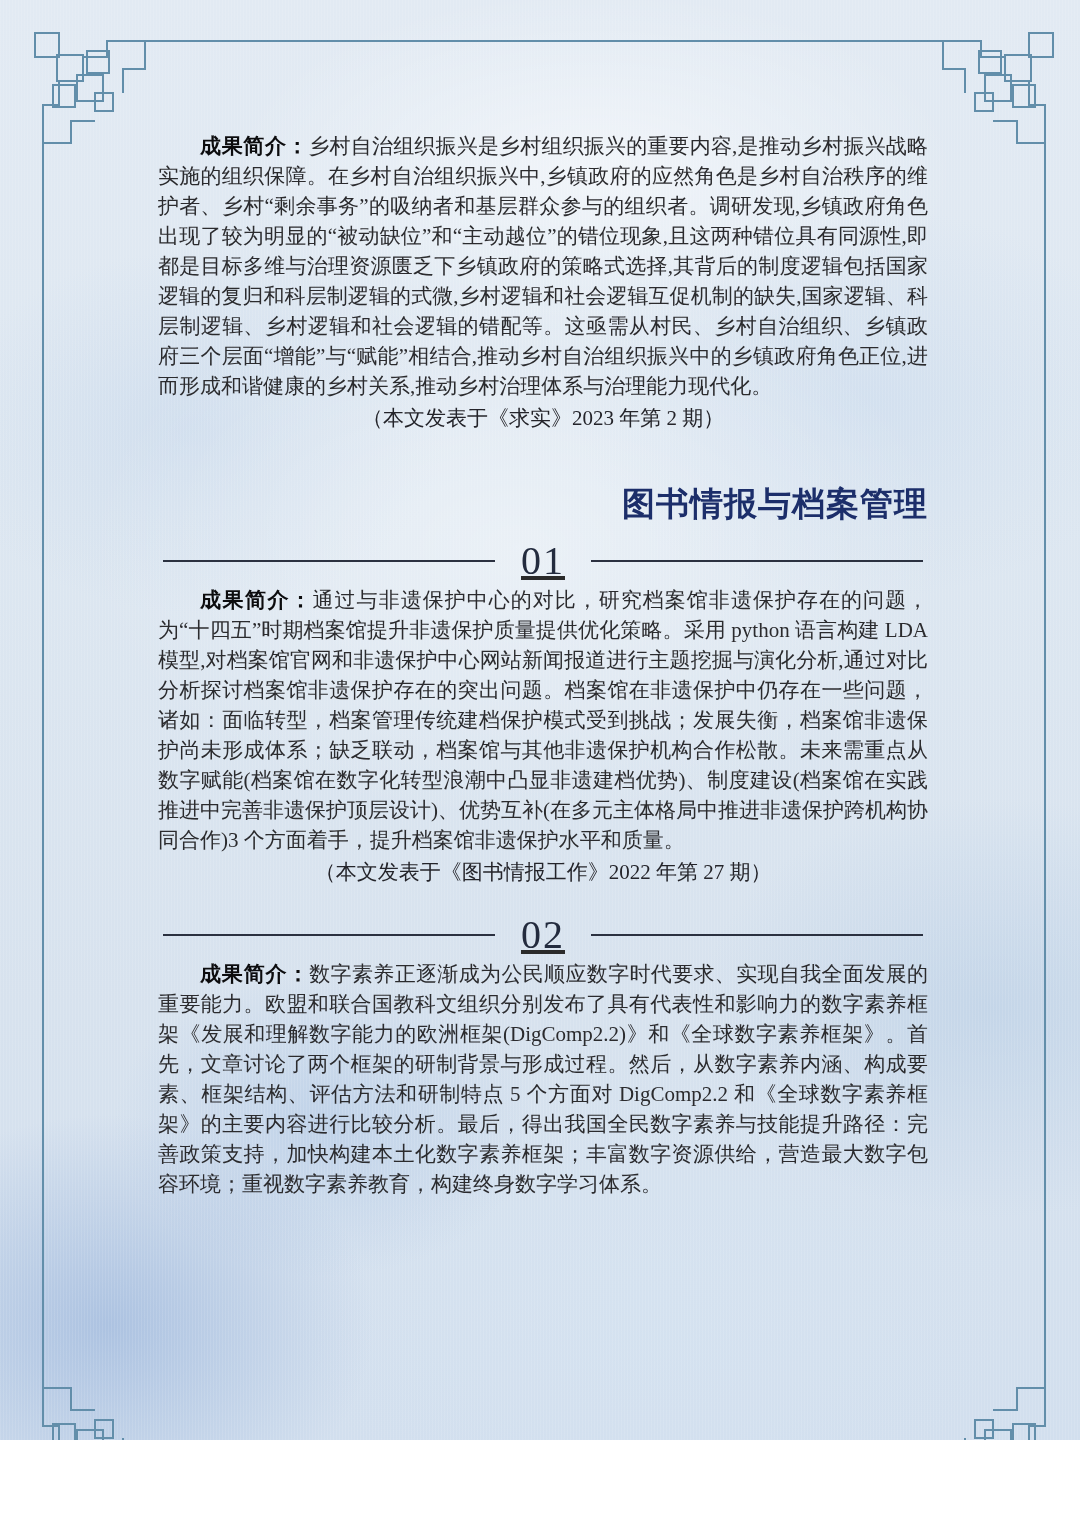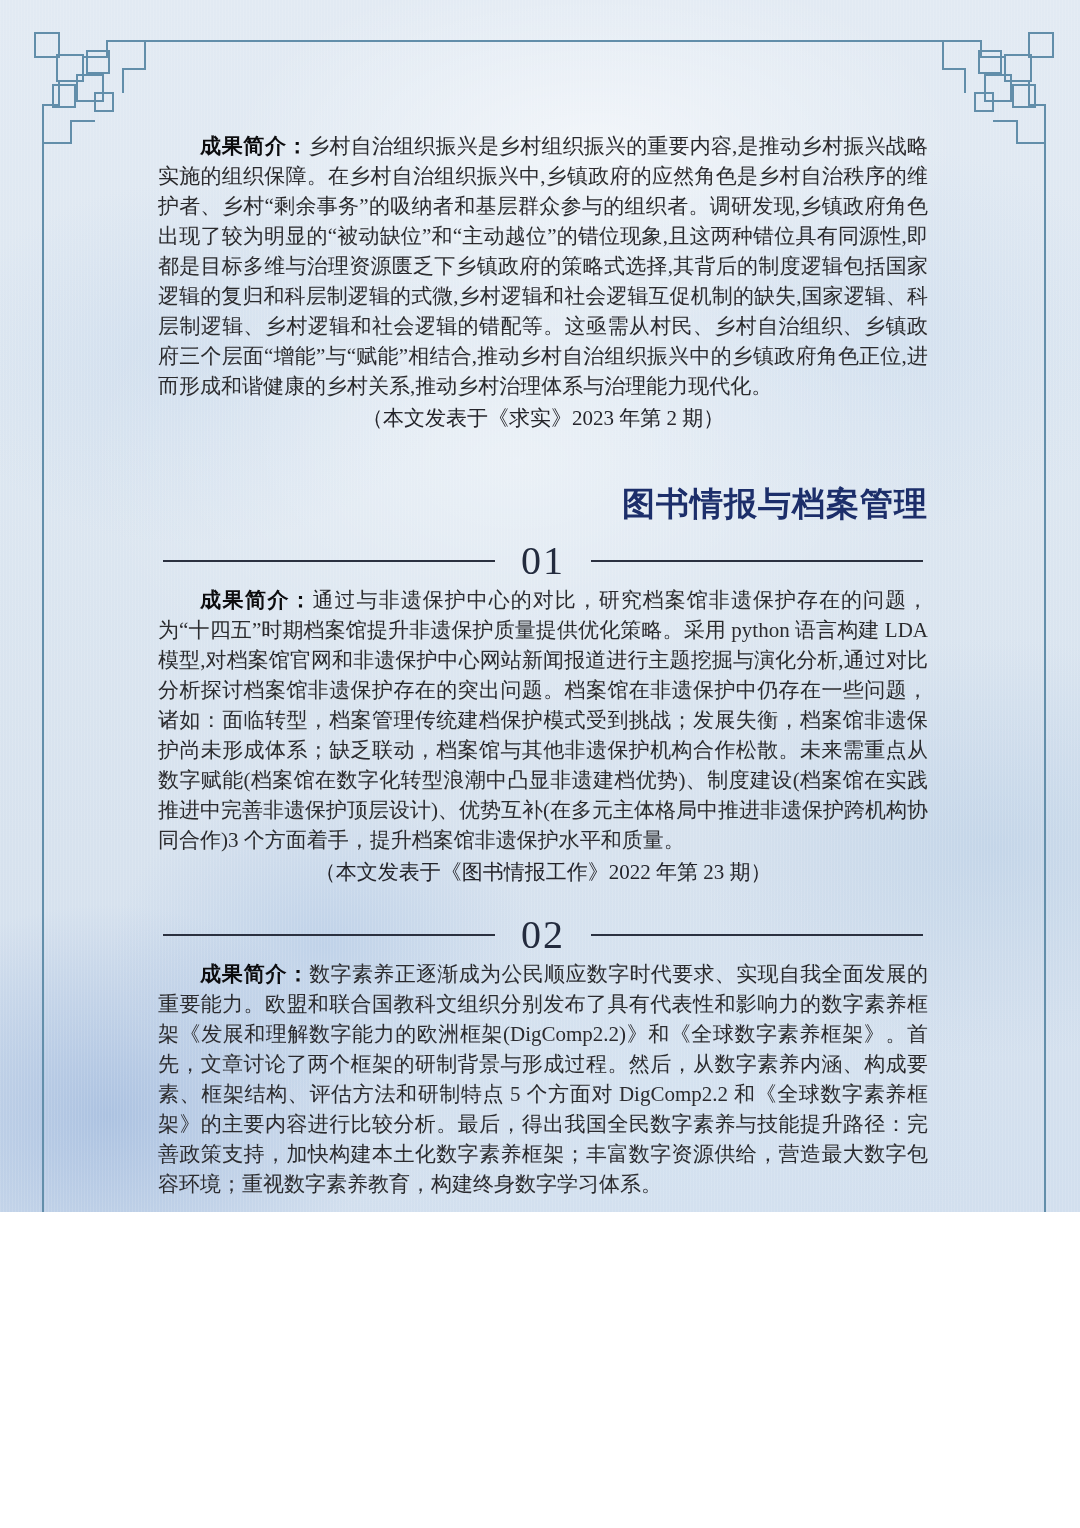--- a/index.html
+++ b/index.html
@@ -1,19 +1,19 @@
 <!DOCTYPE html>
 <html><head>
 <meta charset="utf-8">
 <style>
   html,body { margin:0; padding:0; }
   .page {
     position: relative;
     width: 1080px;
-    height: 1212px;
+    height: 1440px;
     overflow: hidden;
     font-family: "Liberation Serif", "DejaVu Serif", serif;
     background:
       repeating-linear-gradient(90deg, rgba(255,255,255,0.10) 0 1px, rgba(255,255,255,0) 1px 3px),
       radial-gradient(ellipse 380px 300px at 10% 92%, rgba(140,170,214,0.55), rgba(140,170,214,0) 70%),
       radial-gradient(ellipse 300px 220px at 30% 78%, rgba(165,192,226,0.45), rgba(165,192,226,0) 70%),
       radial-gradient(ellipse 420px 300px at 92% 70%, rgba(168,195,224,0.40), rgba(168,195,224,0) 70%),
       radial-gradient(ellipse 520px 260px at 55% 12%, rgba(255,255,255,0.55), rgba(255,255,255,0) 70%),
       radial-gradient(ellipse 600px 380px at 48% 38%, rgba(255,255,255,0.40), rgba(255,255,255,0) 72%),
       radial-gradient(ellipse 360px 260px at 18% 30%, rgba(188,208,232,0.40), rgba(188,208,232,0) 70%),
@@ -48,21 +48,21 @@
   }
   .p-source { font-size:21px; line-height:30px; margin-top:2px; color:#24242a; }
 
   h1.sec-heading {
     margin:50px 0 0; text-align:right;
     font-family:"Liberation Sans","DejaVu Sans",sans-serif;
     font-size:33px; line-height:42px; font-weight:bold;
     color:#1c2e6a; letter-spacing:1px;
   }
 
-  .divider { margin-top:14px; display:flex; align-items:center; justify-content:center; }
+  .divider { margin-top:14px; display:flex; align-items:center; justify-content:center;text-decoration:underline; }
   .divider.d2 { margin-top:26px; }
   .dline { width:332px; height:2.6px; background:#2b3140; }
   .dnum {
     font-family:"Liberation Serif","DejaVu Serif",serif;
     font-size:40px; line-height:44px; color:#232b3e;
     padding:0 26px; letter-spacing:2px;
   }
 
   h2.a-title {
     margin:8px 0 0; text-align:center;
@@ -141,21 +141,21 @@
 
     <h1 class="sec-heading">图书情报与档案管理</h1>
 
     <div class="divider">
       <span class="dline"></span>
       <span class="dnum">01</span>
       <span class="dline"></span>
     </div>
 
     <p class="p-body art"><b class="lbl">成果简介：</b><span>通过与非遗保护中心的对比，研究档案馆非遗保护存在的问题，为“十四五”时期档案馆提升非遗保护质量提供优化策略。采用 python 语言构建 LDA 模型,对档案馆官网和非遗保护中心网站新闻报道进行主题挖掘与演化分析,通过对比分析探讨档案馆非遗保护存在的突出问题。档案馆在非遗保护中仍存在一些问题，诸如：面临转型，档案管理传统建档保护模式受到挑战；发展失衡，档案馆非遗保护尚未形成体系；缺乏联动，档案馆与其他非遗保护机构合作松散。未来需重点从数字赋能(档案馆在数字化转型浪潮中凸显非遗建档优势)、制度建设(档案馆在实践推进中完善非遗保护顶层设计)、优势互补(在多元主体格局中推进非遗保护跨机构协同合作)3 个方面着手，提升档案馆非遗保护水平和质量。</span></p>
-    <p class="p-source">（本文发表于《图书情报工作》2022 年第 23 期）</p>
+    <p class="p-source">（本文发表于《图书情报工作》2022 年第 27 期）</p>
 
     <div class="divider d2">
       <span class="dline"></span>
       <span class="dnum">02</span>
       <span class="dline"></span>
     </div>
 
     <p class="p-body art"><b class="lbl">成果简介：</b><span>数字素养正逐渐成为公民顺应数字时代要求、实现自我全面发展的重要能力。欧盟和联合国教科文组织分别发布了具有代表性和影响力的数字素养框架《发展和理解数字能力的欧洲框架(DigComp2.2)》和《全球数字素养框架》。首先，文章讨论了两个框架的研制背景与形成过程。然后，从数字素养内涵、构成要素、框架结构、评估方法和研制特点 5 个方面对 DigComp2.2 和《全球数字素养框架》的主要内容进行比较分析。最后，得出我国全民数字素养与技能提升路径：完善政策支持，加快构建本土化数字素养框架；丰富数字资源供给，营造最大数字包容环境；重视数字素养教育，构建终身数字学习体系。</span></p>
 
   </div>

